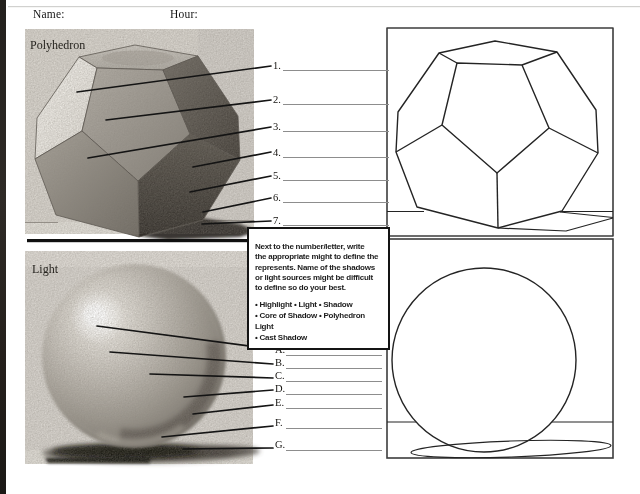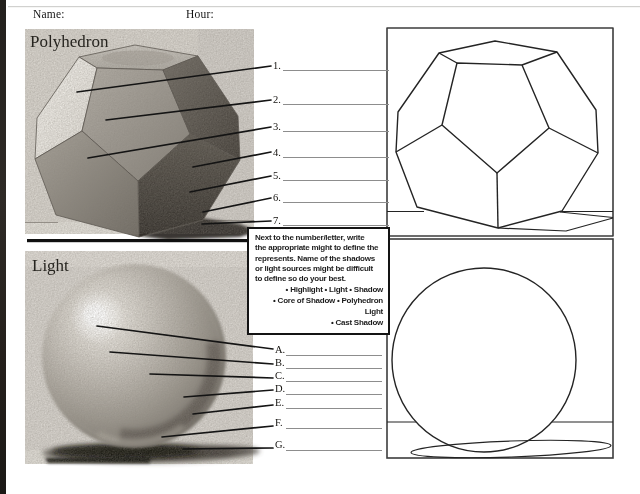--- a/index.html
+++ b/index.html
@@ -1,34 +1,34 @@
 <!DOCTYPE html>
 <html><head>
 <meta charset="utf-8">
 <style>
   html,body{margin:0;padding:0;background:#fff;}
   body{width:640px;height:494px;overflow:hidden;}
   .page{position:relative;width:640px;height:494px;background:#fff;
         font-family:"Liberation Serif","DejaVu Serif",serif;}
   .art{position:absolute;left:0;top:0;}
   .hdr{position:absolute;top:8px;font-size:11.5px;color:#141414;letter-spacing:.2px;}
-  .scan-title{position:absolute;font-size:17px;color:#26241f;}
+  .scan-title{position:absolute;font-size:12px;color:#26241f;margin-top:6px;}
   .blank{position:absolute;height:14px;width:130px;font-size:10.5px;color:#14120f;}
   .num{left:273px;}
   .let{left:275px;}
   .blank .bline{position:absolute;border-bottom:1.6px solid #8d8d8d;height:0;}
   .num .bline{left:10px;top:10px;width:106px;}
   .let .bline{left:11px;top:11px;width:96px;}
   .instr{position:absolute;left:247px;top:227px;width:128px;background:#fff;
-         border:2px solid #141414;padding:4px 5px 5px 6px;z-index:5;
+         border:2px solid #141414;padding:13px 5px 5px 6px;z-index:5;
          font-family:"Liberation Sans","DejaVu Sans",sans-serif;
          font-size:8px;font-weight:600;letter-spacing:-0.25px;
          line-height:10.3px;color:#1c1c1c;}
   .instr .bodyline{white-space:nowrap;}
-  .instr .terms{text-align:right;line-height:11px;}
+  .instr .terms{margin-top:6px;text-align:left;line-height:11px;}
   .edge{position:absolute;left:0;top:0;width:6px;height:494px;
         background:linear-gradient(180deg,#23201d 0%,#2e2a26 40%,#241f1b 75%,#1b1916 100%);}
 </style>
 </head>
 <body>
 
 <div class="page">
 
   <svg class="art" width="640" height="494" viewBox="0 0 640 494">
     <defs>
@@ -164,21 +164,21 @@
       <line x1="184" y1="397" x2="273" y2="390"></line>
       <line x1="193" y1="414" x2="273" y2="405"></line>
       <line x1="162" y1="437" x2="273" y2="426"></line>
       <line x1="183" y1="449" x2="273" y2="448"></line>
     </g>
   </svg>
 
   <div class="edge"></div>
 
   <span class="hdr" style="left:33px">Name:</span>
-  <span class="hdr" style="left:186px">Hour:</span>
+  <span class="hdr" style="left:170px">Hour:</span>
 
   <span class="scan-title" style="left:30px;top:32px">Polyhedron</span>
   <span class="scan-title" style="left:32px;top:256px">Light</span>
 
   <div class="blank num" style="top:60px">
     <span>1.</span>
     <span class="bline"></span></div>
   <div class="blank num" style="top:94px">
     <span>2.</span>
     <span class="bline"></span></div>

